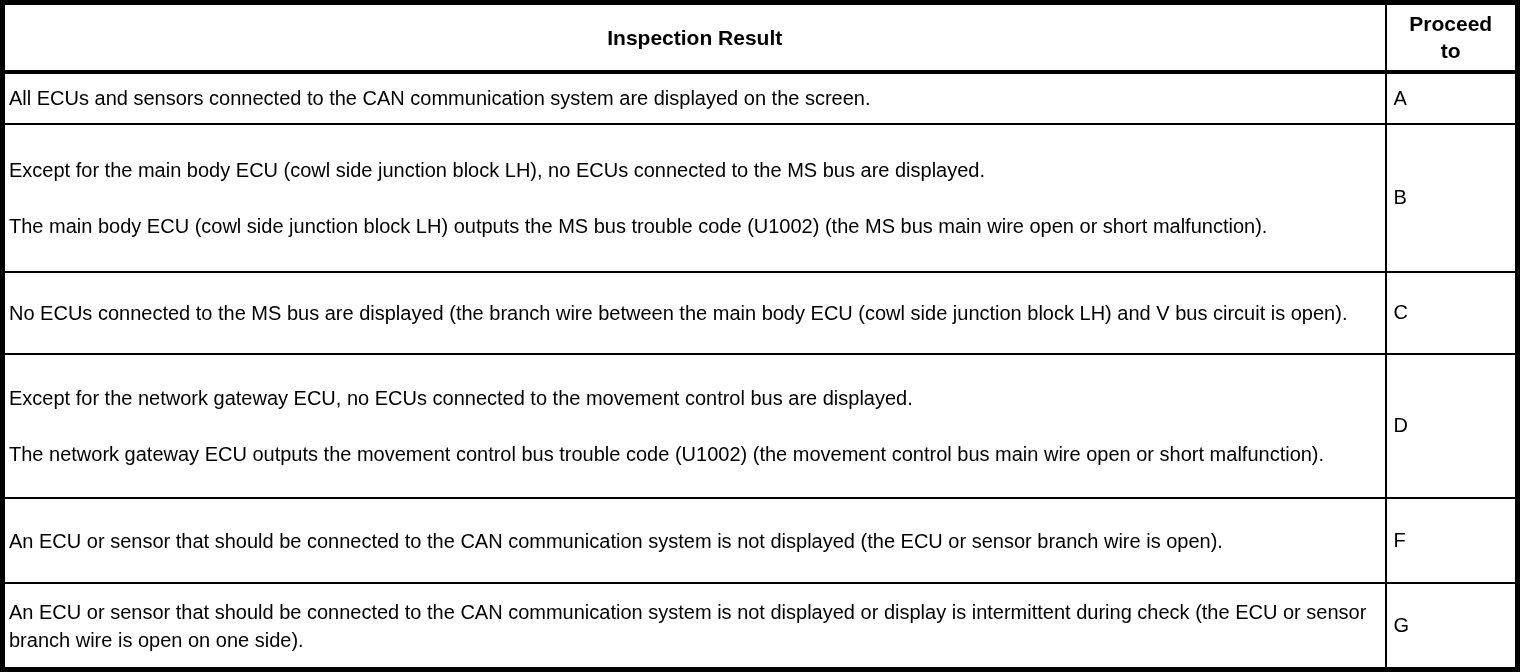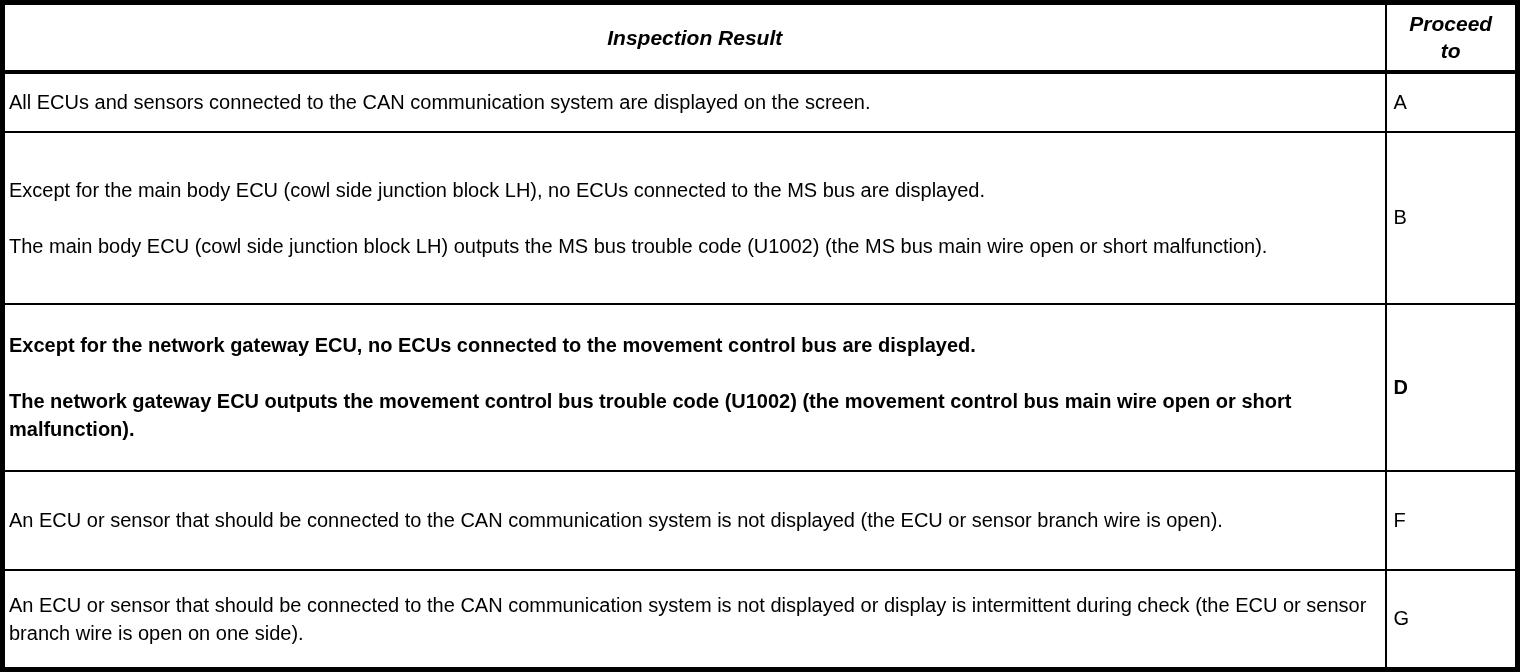--- a/index.html
+++ b/index.html
@@ -40,25 +40,25 @@
     padding: 2px 6px 2px 4px;
     white-space: pre-line;
     text-align: left;
     margin-left: 32px;
   }
   td.proceed-cell {
     font-size: 20px;
     padding-left: 7px;
     text-align: left;
   }
-  tr.header-row   { height: 69px; font-style: italic; }
+  tr.header-row   { height: 69px; }
   tr.row-a { height: 45px; }
   tr.row-b { height: 127px; }
   tr.row-c { height: 70px; }
-  tr.row-d { height: 124px; font-weight: bold; }
+  tr.row-d { height: 124px; }
   tr.row-e { height: 72px; }
   tr.row-f { height: 73px; }
   tr.row-g { height: 74px; }
 </style>
 </head>
 <body>
 
 <table class="diag-table">
   <colgroup>
     <col style="width: auto;">
@@ -75,20 +75,24 @@
     <tr class="row-a">
       <td class="result-cell">All ECUs and sensors connected to the CAN communication system are displayed on the screen.</td>
       <td class="proceed-cell">A</td>
     </tr>
     <tr class="row-b">
       <td class="result-cell">Except for the main body ECU (cowl side junction block LH), no ECUs connected to the MS bus are displayed.
 
 The main body ECU (cowl side junction block LH) outputs the MS bus trouble code (U1002) (the MS bus main wire open or short malfunction).</td>
       <td class="proceed-cell">B</td>
     </tr>
+    <tr class="row-c">
+      <td class="result-cell">No ECUs connected to the MS bus are displayed (the branch wire between the main body ECU (cowl side junction block LH) and V bus circuit is open).</td>
+      <td class="proceed-cell">C</td>
+    </tr>
     <tr class="row-d">
       <td class="result-cell">Except for the network gateway ECU, no ECUs connected to the movement control bus are displayed.
 
 The network gateway ECU outputs the movement control bus trouble code (U1002) (the movement control bus main wire open or short malfunction).</td>
       <td class="proceed-cell">D</td>
     </tr>
     <tr class="row-f">
       <td class="result-cell">An ECU or sensor that should be connected to the CAN communication system is not displayed (the ECU or sensor branch wire is open).</td>
       <td class="proceed-cell">F</td>
     </tr>

